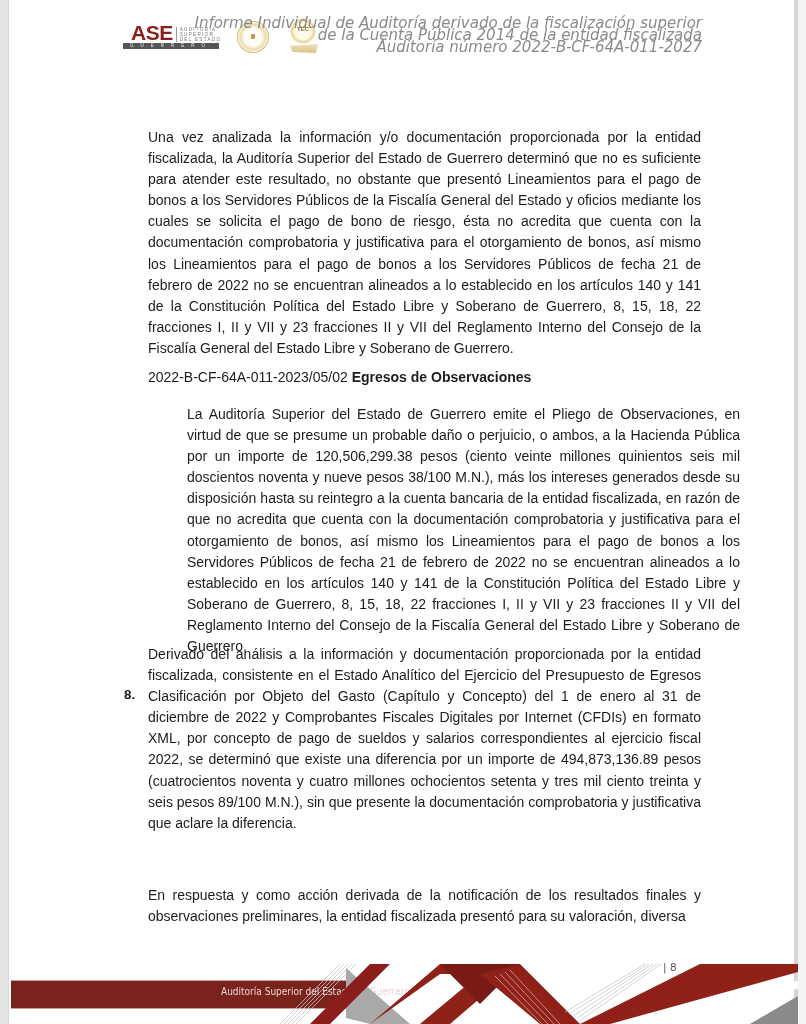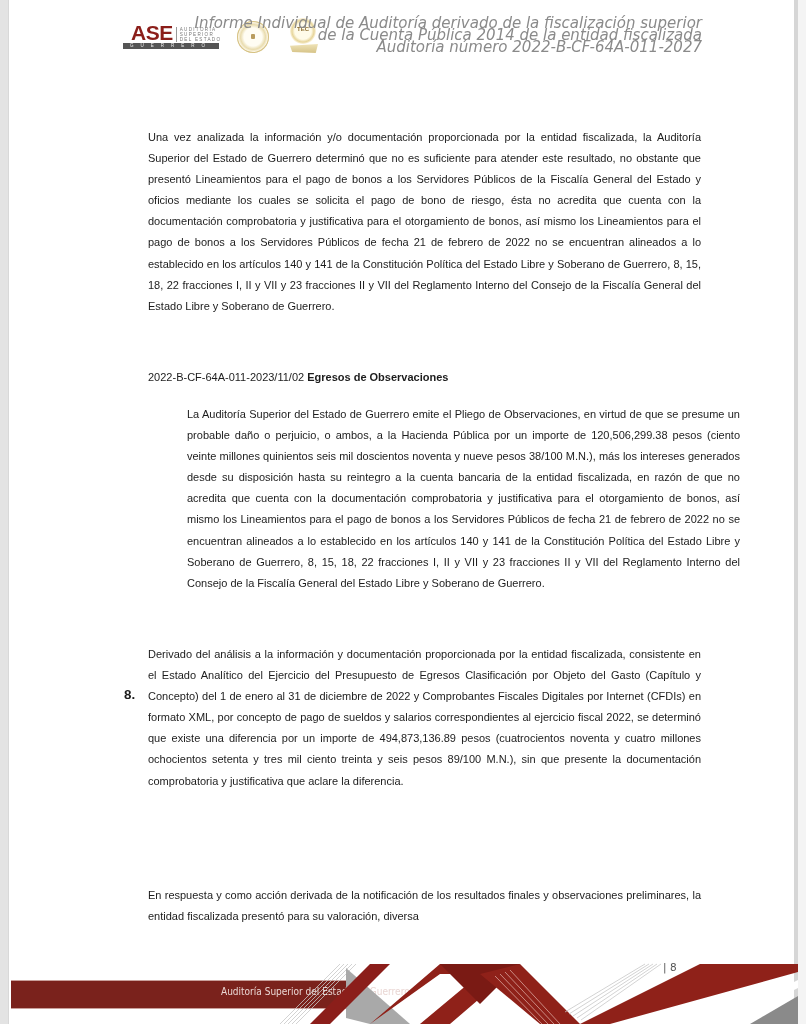--- a/index.html
+++ b/index.html
@@ -18,21 +18,21 @@
   .seal { border-radius:50%; position:absolute; }
   .seal1 { left:237px; top:21px; width:32px; height:32px; background:radial-gradient(circle, #fffdf3 40%, #e9dcae 55%, #fbf6e6 65%, #d9c78f 75%, #fffaf0 85%); box-shadow:0 0 0 1px #d6c284 inset; }
   .seal1 .dot { position:absolute; left:14px; top:13px; width:4px; height:5px; background:#b99c5d; border-radius:1px; }
   .seal2 { left:290px; top:18px; width:26px; height:26px; background:radial-gradient(circle, #fffbe9 45%, #e7d59a 60%, #fff9ea 72%, #d2bc7a 82%, #fffaf0 90%); }
   .seal2-txt { position:absolute; left:0; top:8px; width:26px; text-align:center; font-size:6px; color:#8d6f33; font-weight:bold; }
   .seal2-ribbon { position:absolute; left:290px; top:44px; width:28px; height:9px; background:linear-gradient(#efe3b8,#d6c387); clip-path:polygon(0 20%,100% 0,92% 100%,8% 90%); }
 
   .header-text { position:absolute; right:104px; top:17px; text-align:right; font-family:"DejaVu Sans", sans-serif; font-style:italic; font-size:15px; line-height:12px; color:#8a8a8a; }
 
   
-  .body-text { position:absolute; left:148px; width:553px; font-family:"Liberation Sans", sans-serif; font-size:11px; line-height:21.1px; color:#1c1c1c; text-align:justify; }
+  .body-text { position:absolute; left:148px; width:553px; font-family:"Liberation Sans", sans-serif; font-size:14px; line-height:21.1px; color:#1c1c1c; text-align:justify; }
   .p1 { top:127px; }
   .p2 { top:367px; text-align:left; }
   .p2 b { font-weight:bold; }
   .p3 { top:404px;margin-left:39px; }
   .p4 { top:644px; }
   .p5 { top:885px; }
   .list-num { position:absolute; left:124px; top:684px; font-family:"Liberation Sans", sans-serif; font-weight:bold; font-size:13.4px; line-height:21.1px; color:#1c1c1c; }
 
   
   .footer-bar { position:absolute; left:11px; top:980px; width:340px; height:27px; background:#7a221c; border-top:1px solid #c9a09b; border-bottom:1px solid #c9a09b; }
@@ -70,21 +70,21 @@
 
 <div class="header-text">
   <div>Informe Individual de Auditoría derivado de la fiscalización superior</div>
   <div>de la Cuenta Pública 2014 de la entidad fiscalizada</div>
   <div>Auditoría número 2022-B-CF-64A-011-2027</div>
 </div>
 
 <div class="body-text p1">Una vez analizada la información y/o documentación proporcionada por la entidad fiscalizada, la Auditoría Superior del Estado de Guerrero determinó que no es suficiente para atender este resultado, no obstante que presentó Lineamientos para el pago de bonos a los Servidores Públicos de la Fiscalía General del Estado y oficios mediante los cuales se solicita el pago de bono de riesgo, ésta no acredita que cuenta con la documentación comprobatoria y justificativa para el otorgamiento de bonos, así mismo los Lineamientos para el pago de bonos a los Servidores Públicos de fecha 21 de febrero de 2022 no se encuentran alineados a lo establecido en los artículos 140 y 141 de la Constitución Política del Estado Libre y Soberano de Guerrero, 8, 15, 18, 22 fracciones I, II y VII y 23 fracciones II y VII del Reglamento Interno del Consejo de la Fiscalía General del Estado Libre y Soberano de Guerrero.</div>
 
 <div class="body-text p2">
-  <span>2022-B-CF-64A-011-2023/11/02</span>
+  <span>2022-B-CF-64A-011-2023/05/02</span>
   <b>Egresos de Observaciones</b>
 </div>
 
 <div class="body-text p3">La Auditoría Superior del Estado de Guerrero emite el Pliego de Observaciones, en virtud de que se presume un probable daño o perjuicio, o ambos, a la Hacienda Pública por un importe de 120,506,299.38 pesos (ciento veinte millones quinientos seis mil doscientos noventa y nueve pesos 38/100 M.N.), más los intereses generados desde su disposición hasta su reintegro a la cuenta bancaria de la entidad fiscalizada, en razón de que no acredita que cuenta con la documentación comprobatoria y justificativa para el otorgamiento de bonos, así mismo los Lineamientos para el pago de bonos a los Servidores Públicos de fecha 21 de febrero de 2022 no se encuentran alineados a lo establecido en los artículos 140 y 141 de la Constitución Política del Estado Libre y Soberano de Guerrero, 8, 15, 18, 22 fracciones I, II y VII y 23 fracciones II y VII del Reglamento Interno del Consejo de la Fiscalía General del Estado Libre y Soberano de Guerrero.</div>
 
 <div class="list-num">8.</div>
 <div class="body-text p4">Derivado del análisis a la información y documentación proporcionada por la entidad fiscalizada, consistente en el Estado Analítico del Ejercicio del Presupuesto de Egresos Clasificación por Objeto del Gasto (Capítulo y Concepto) del 1 de enero al 31 de diciembre de 2022 y Comprobantes Fiscales Digitales por Internet (CFDIs) en formato XML, por concepto de pago de sueldos y salarios correspondientes al ejercicio fiscal 2022, se determinó que existe una diferencia por un importe de 494,873,136.89 pesos (cuatrocientos noventa y cuatro millones ochocientos setenta y tres mil ciento treinta y seis pesos 89/100 M.N.), sin que presente la documentación comprobatoria y justificativa que aclare la diferencia.</div>
 
 <div class="body-text p5">En respuesta y como acción derivada de la notificación de los resultados finales y observaciones preliminares, la entidad fiscalizada presentó para su valoración, diversa</div>
 

